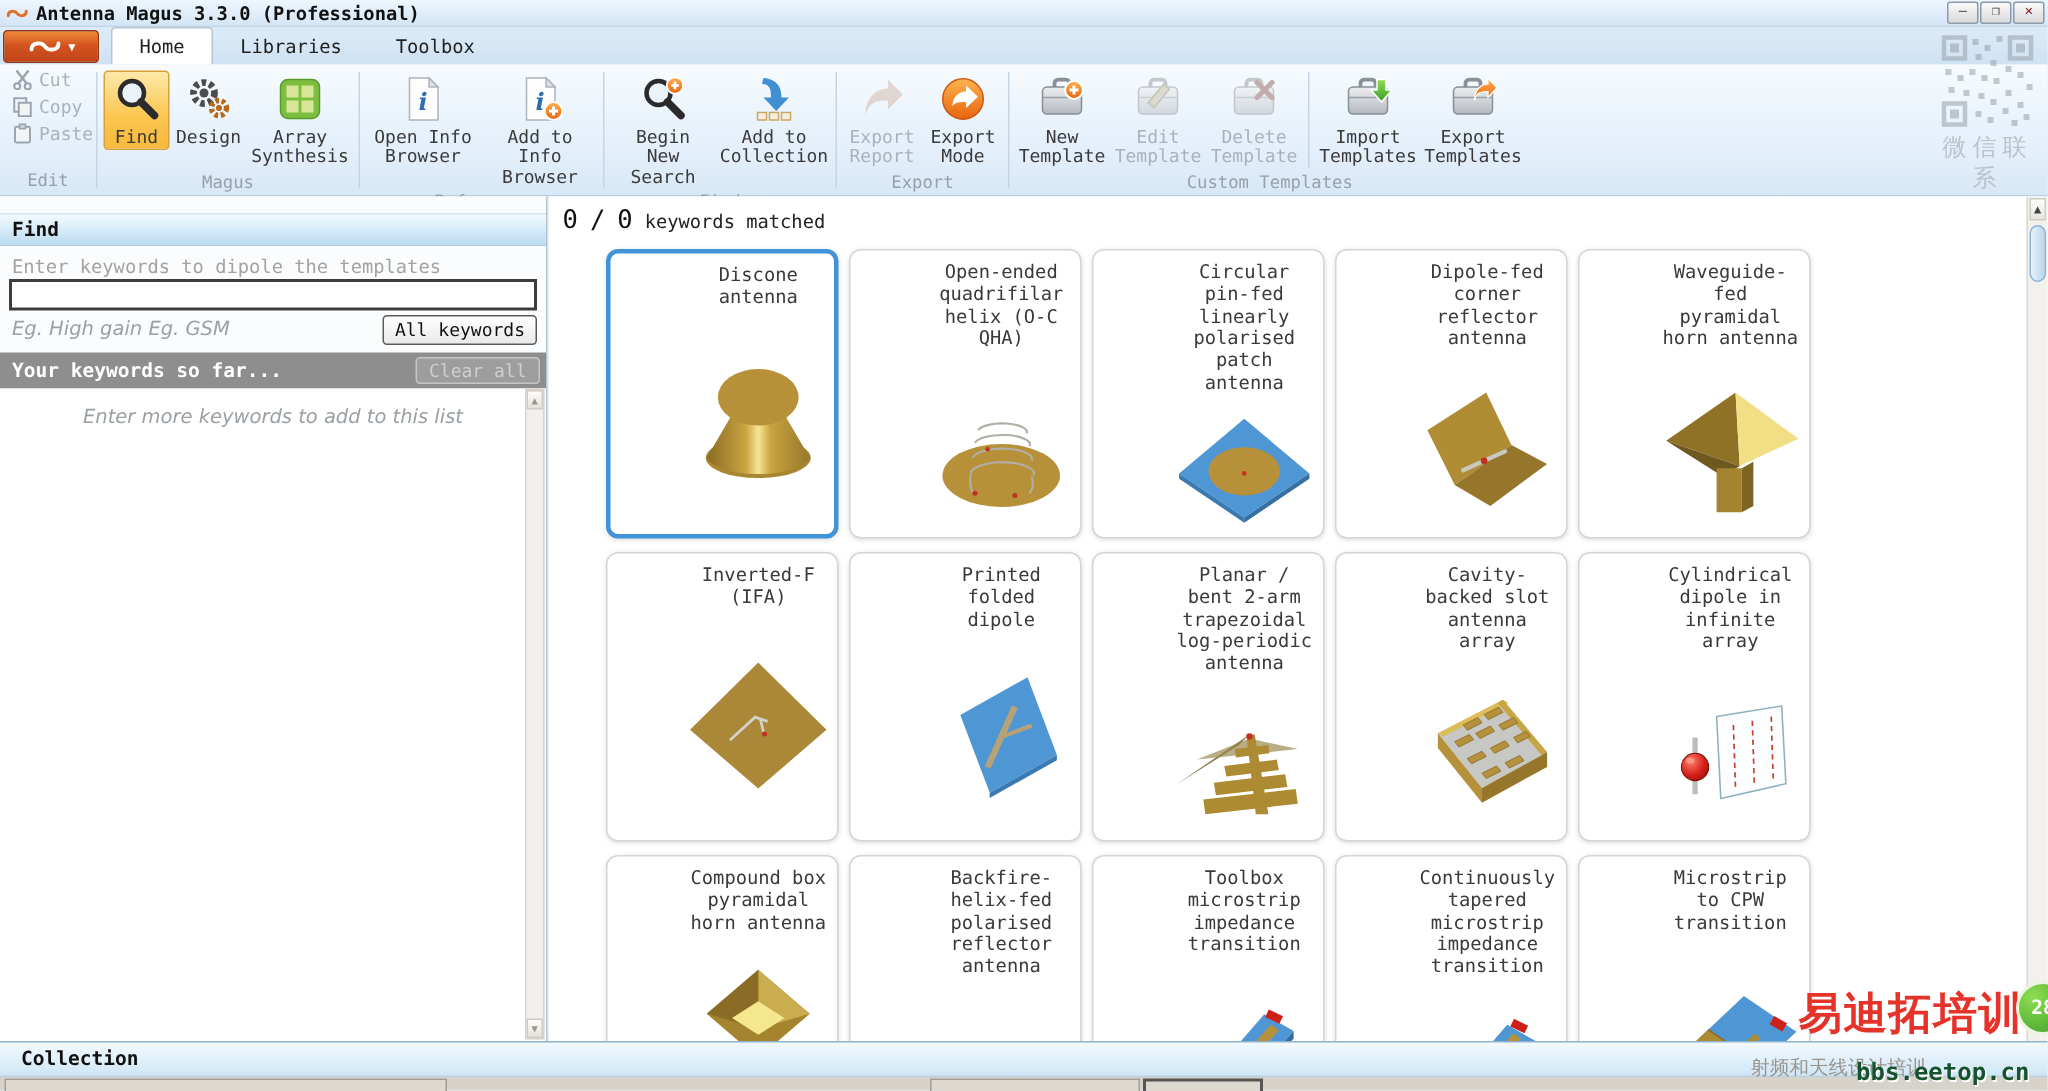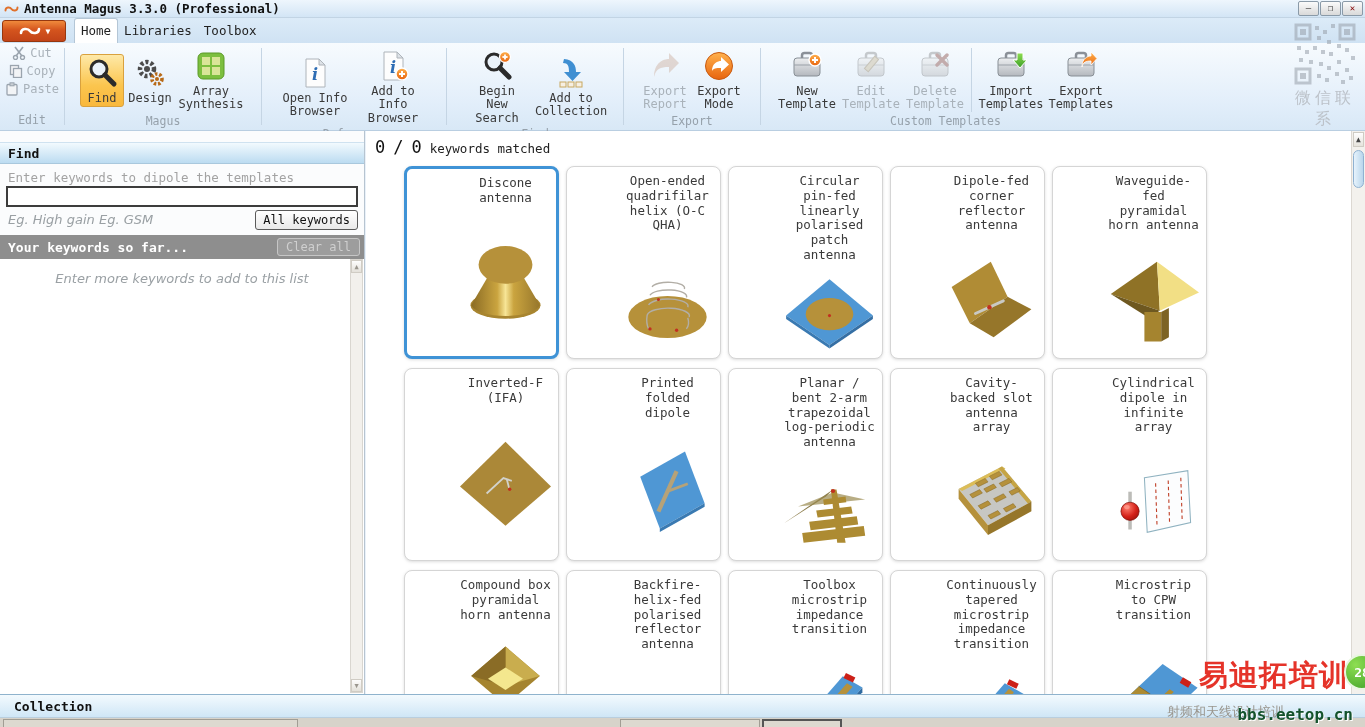--- a/index.html
+++ b/index.html
@@ -19,30 +19,30 @@
     border-radius:2px; cursor:default; }
   .winbtn.close { color:#8a1010; font-weight:bold; }
 
   
   .tabrow { position:absolute; top:18px; left:0; right:0; height:25px;
     background:linear-gradient(#dcebf8,#cfe2f3); display:flex; align-items:flex-end; }
   .appbtn { width:64px; height:22px; margin:0 8px 1px 2px;
     background:linear-gradient(#f08a3c,#d4541e 45%,#c24418); border:1px solid #96370f;
     border-radius:3px; display:flex; align-items:center; justify-content:center; gap:4px; }
   .appbtn .caret { color:#fff; font-size:8px; }
-  .tab { padding:4px 6px 5px; font-size:12.5px; color:#222; }
+  .tab { padding:4px 18px 5px; font-size:12.5px; color:#222; }
   .tab.active { background:#fff; border:1px solid #b4c6d6; border-bottom:none;
     border-radius:3px 3px 0 0; }
 
   
   .ribbon { position:absolute; top:43px; left:0; right:0; height:88px;
     background:linear-gradient(#f7fbfe,#e2eefa 70%,#d8e8f6); border-bottom:1px solid #b9cee1;
     display:flex; }
   .rgroup { display:flex; flex-direction:column; }
-  .rgroup-content { flex:1; display:flex; align-items:center; padding:4px 15px 0; gap:2px; }
+  .rgroup-content { flex:1; display:flex; align-items:flex-start; padding:4px 4px 0; gap:2px; }
   .rgroup-label { text-align:center; font-size:11.5px; color:#96a1ab; padding:0 4px 3px; }
   .rsep { width:1px; background:#c5d5e4; margin:5px 0; }
   .rbtn-large { display:flex; flex-direction:column; align-items:center; text-align:center;
     font-size:12px; line-height:1.12; color:#3a3a3a; padding:3px 4px 2px; border-radius:3px; }
   .rbtn-large .ricon { margin-bottom:3px; }
   .rbtn-large.active { background:linear-gradient(#fee9a8,#fbc54e 60%,#f9b83c);
     border:1px solid #d9a13e; padding:2px 3px 1px; }
   .rbtn-large.disabled { color:#a9b2ba; }
   .rbtn-large.disabled svg { opacity:.45; filter:grayscale(.6); }
   .editcol { display:flex; flex-direction:column; gap:2px; padding-top:2px; }

